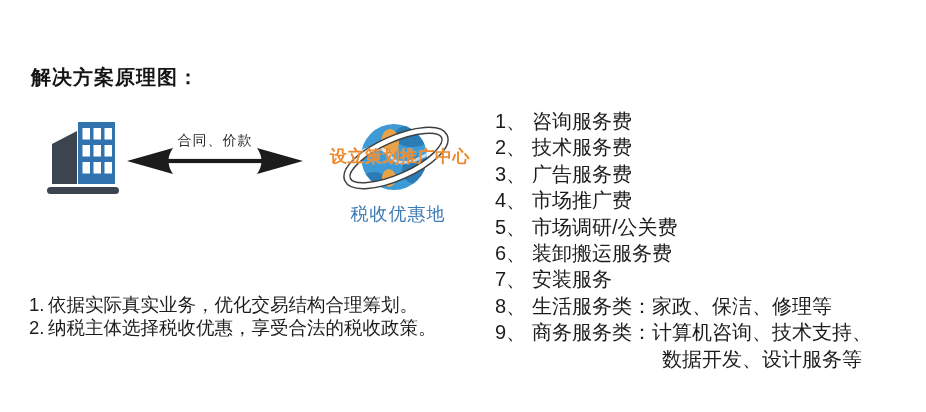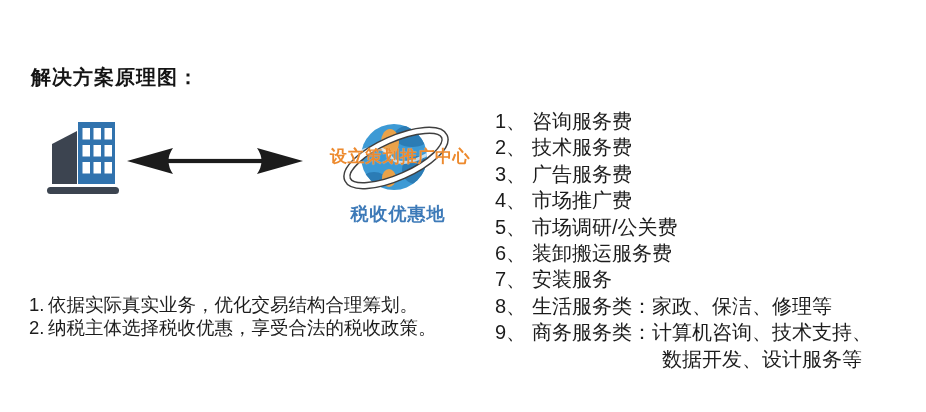--- a/index.html
+++ b/index.html
@@ -28,21 +28,21 @@
     font-size:14px;color:#2a2a2a;letter-spacing:1px;
   }
   .globe-svg{position:absolute;left:340px;top:112px;}
   .globe-overlay-label{
     position:absolute;left:325px;top:145px;width:150px;text-align:center;
     font-size:17px;font-weight:bold;color:#ed8a2e;letter-spacing:0.5px;
     text-shadow:0 0 1px rgba(255,255,255,.5);white-space:nowrap;
   }
   .globe-label{
     position:absolute;left:342px;top:202px;width:112px;text-align:center;
-    font-size:18px;font-weight:bold;color:#3d7ab8;letter-spacing:1px;
+    font-size:18px;font-weight:normal;color:#3d7ab8;letter-spacing:1px;
   }
   .scenario-line{
     position:absolute;left:32px;top:248px;width:450px;
     font-size:19px;color:#1c1c1c;
   }
   .notes{
     position:absolute;left:29px;top:294px;width:450px;
     font-size:18.5px;color:#1c1c1c;line-height:22.5px;
   }
   .note-row{display:flex;}
@@ -78,20 +78,21 @@
       <rect x="36.5" y="29" width="7.5" height="11.5"></rect>
       <rect x="47.5" y="29" width="7.5" height="11.5"></rect>
       <rect x="58.5" y="29" width="7.5" height="11.5"></rect>
       <rect x="36.5" y="46" width="7.5" height="11.5"></rect>
       <rect x="47.5" y="46" width="7.5" height="11.5"></rect>
       <rect x="58.5" y="46" width="7.5" height="11.5"></rect>
     </g>
     <rect x="1" y="71" width="72" height="7" rx="3.5" fill="#3c4450"></rect>
   </svg>
 
+  <div class="arrow-top-label">合同、价款</div>
   <svg class="arrow-svg" width="176" height="30" viewBox="0 0 176 30" aria-hidden="true">
     <rect x="38" y="12.9" width="100" height="4.2" fill="#1c1c1c"></rect>
     <path d="M0,15 L46,2 Q37,15 46,28 Z" fill="#1c1c1c"></path>
     <path d="M176,15 L130,2 Q139,15 130,28 Z" fill="#1c1c1c"></path>
   </svg>
 
   <svg class="globe-svg" width="112" height="92" viewBox="0 0 112 92" aria-hidden="true">
     <defs>
       <clipPath id="globeClip">
           <circle cx="54" cy="45" r="33"></circle>

